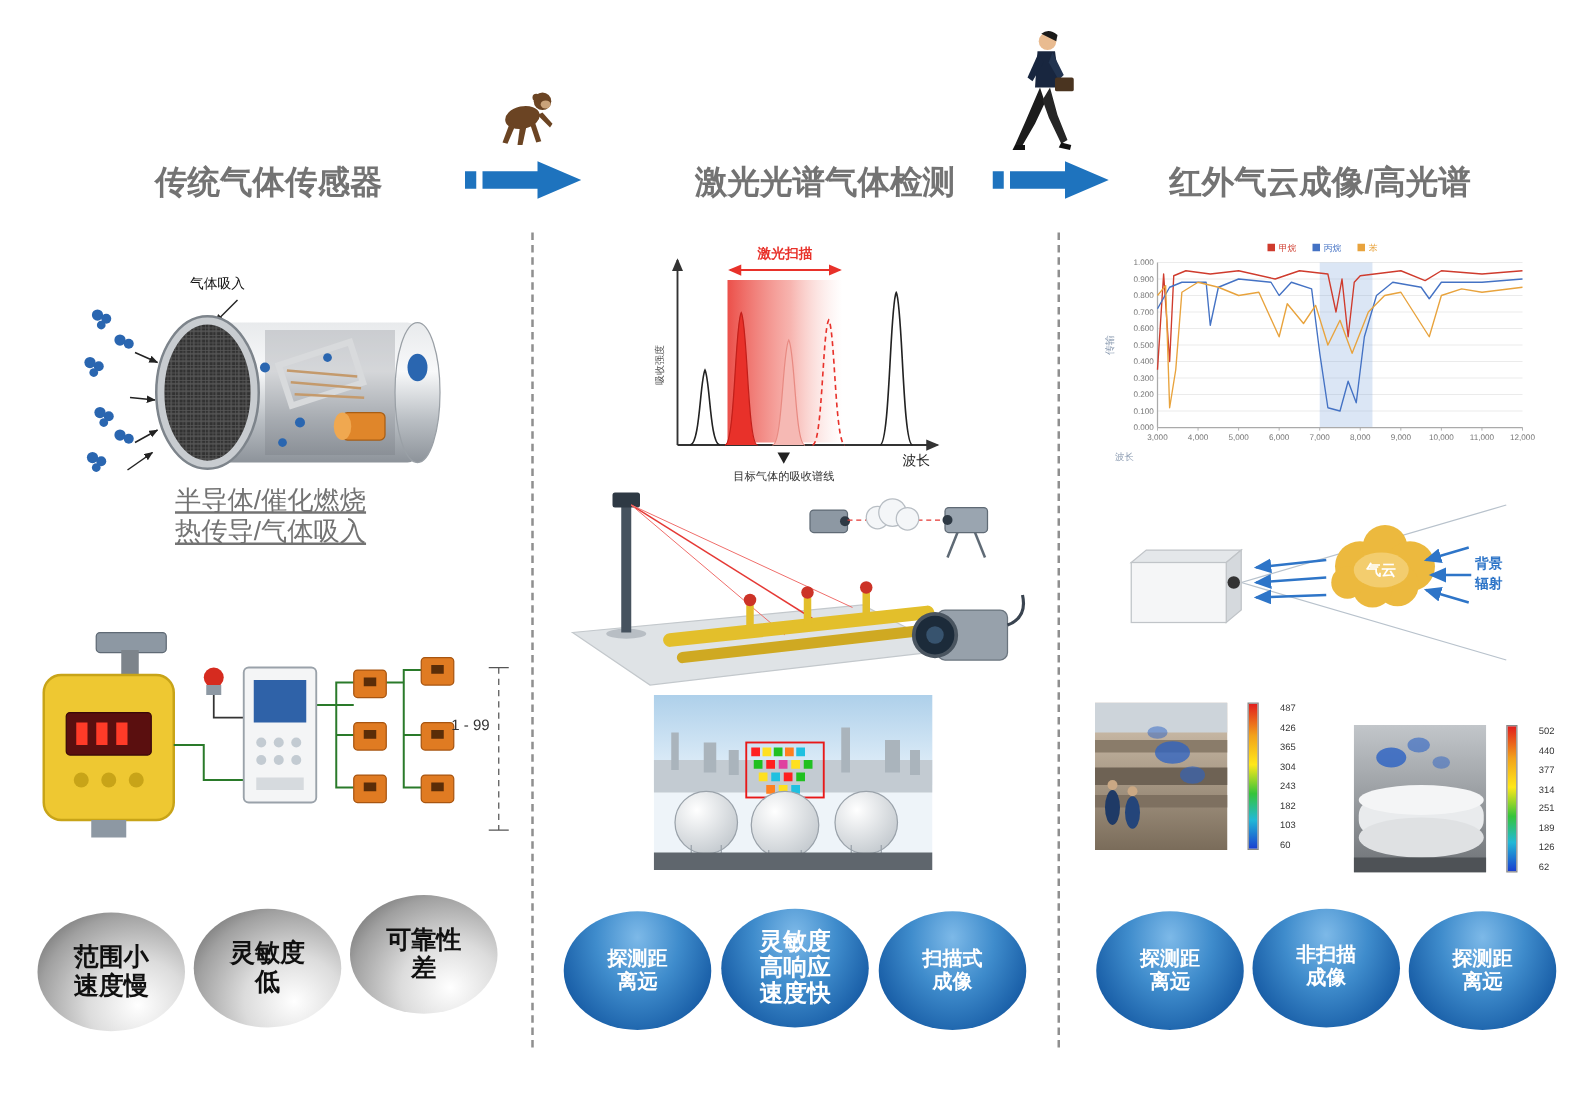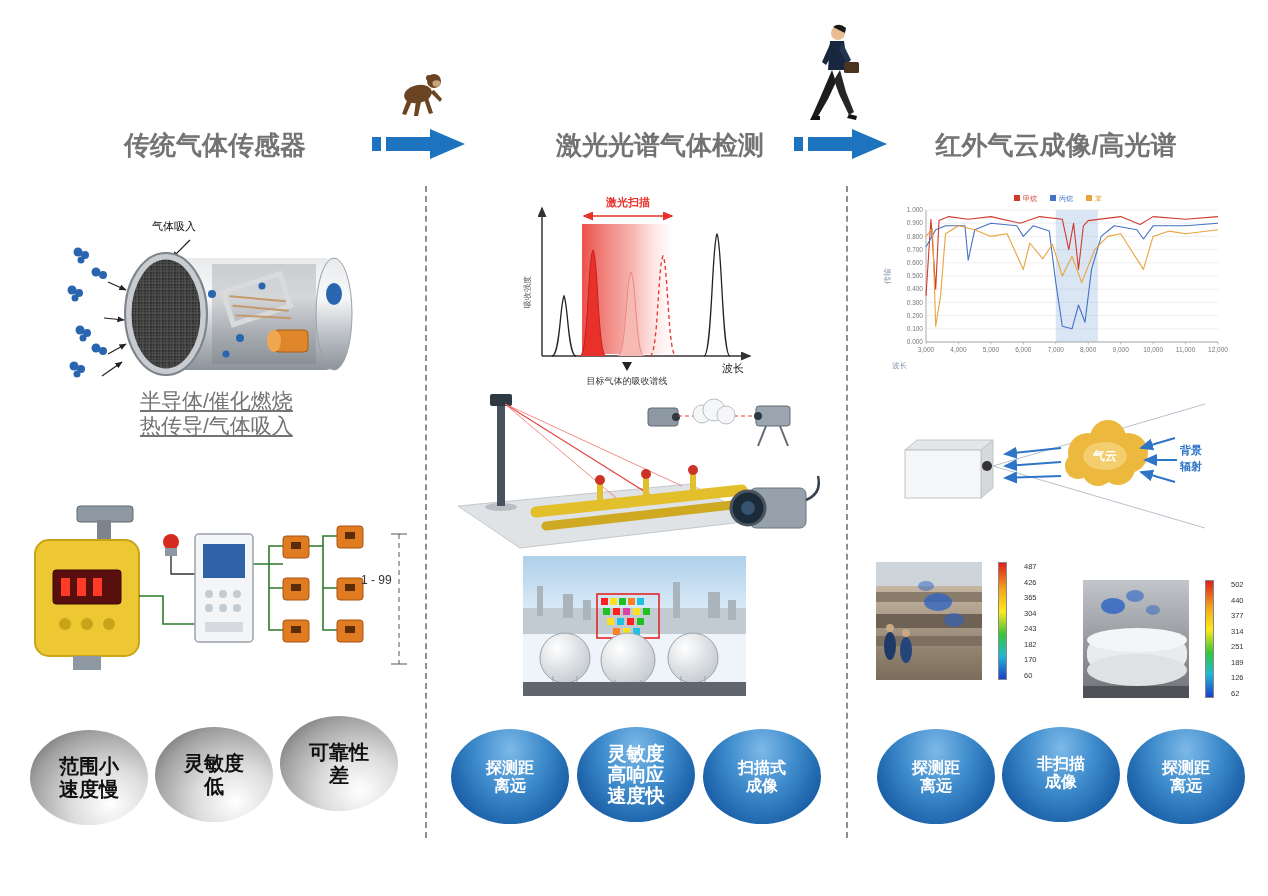--- a/index.html
+++ b/index.html
@@ -470,21 +470,21 @@
     <ellipse cx="50" cy="24" rx="8" ry="5" fill="#2b62c4" opacity="0.5"></ellipse>
   </svg>
   <div class="colorbar"></div>
   <div class="colorbar-labels">
     <span>487</span>
     <span>426</span>
     <span>365</span>
     <span>304</span>
     <span>243</span>
     <span>182</span>
-    <span>170</span>
+    <span>103</span>
     <span>60</span>
   </div>
 </div>
 
 <div class="thermal-wrap" style="left:1083px; top:580px;">
   <svg width="106" height="118" viewBox="0 0 106 118">
     <defs>
       <linearGradient id="t2bg" x1="0" y1="0" x2="0" y2="1">
         <stop offset="0" stop-color="#c2c6ca"></stop>
           <stop offset="1" stop-color="#6e7276"></stop>

